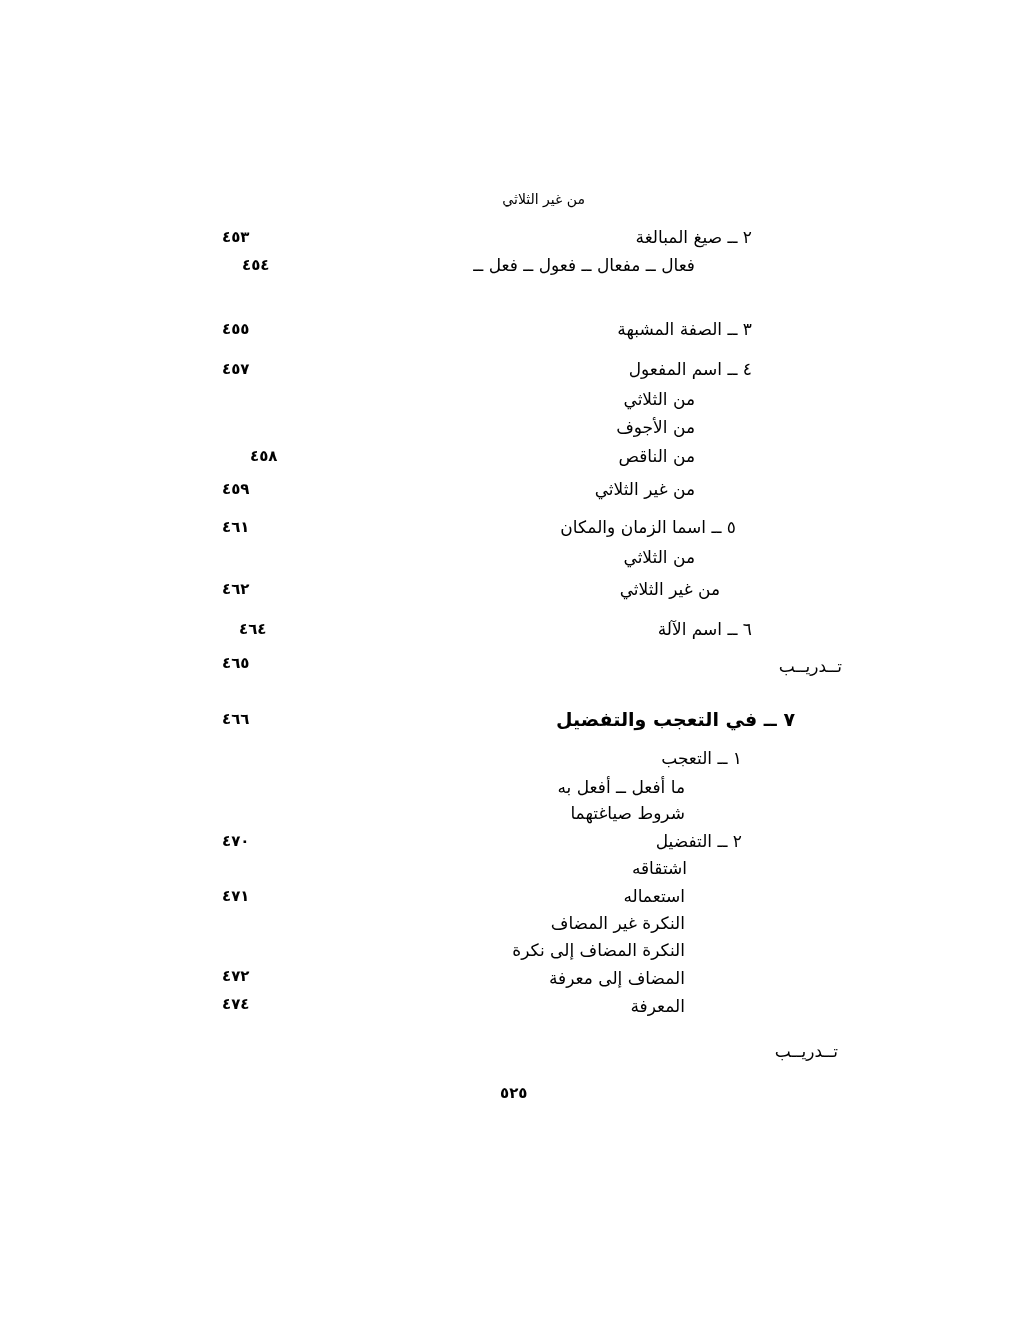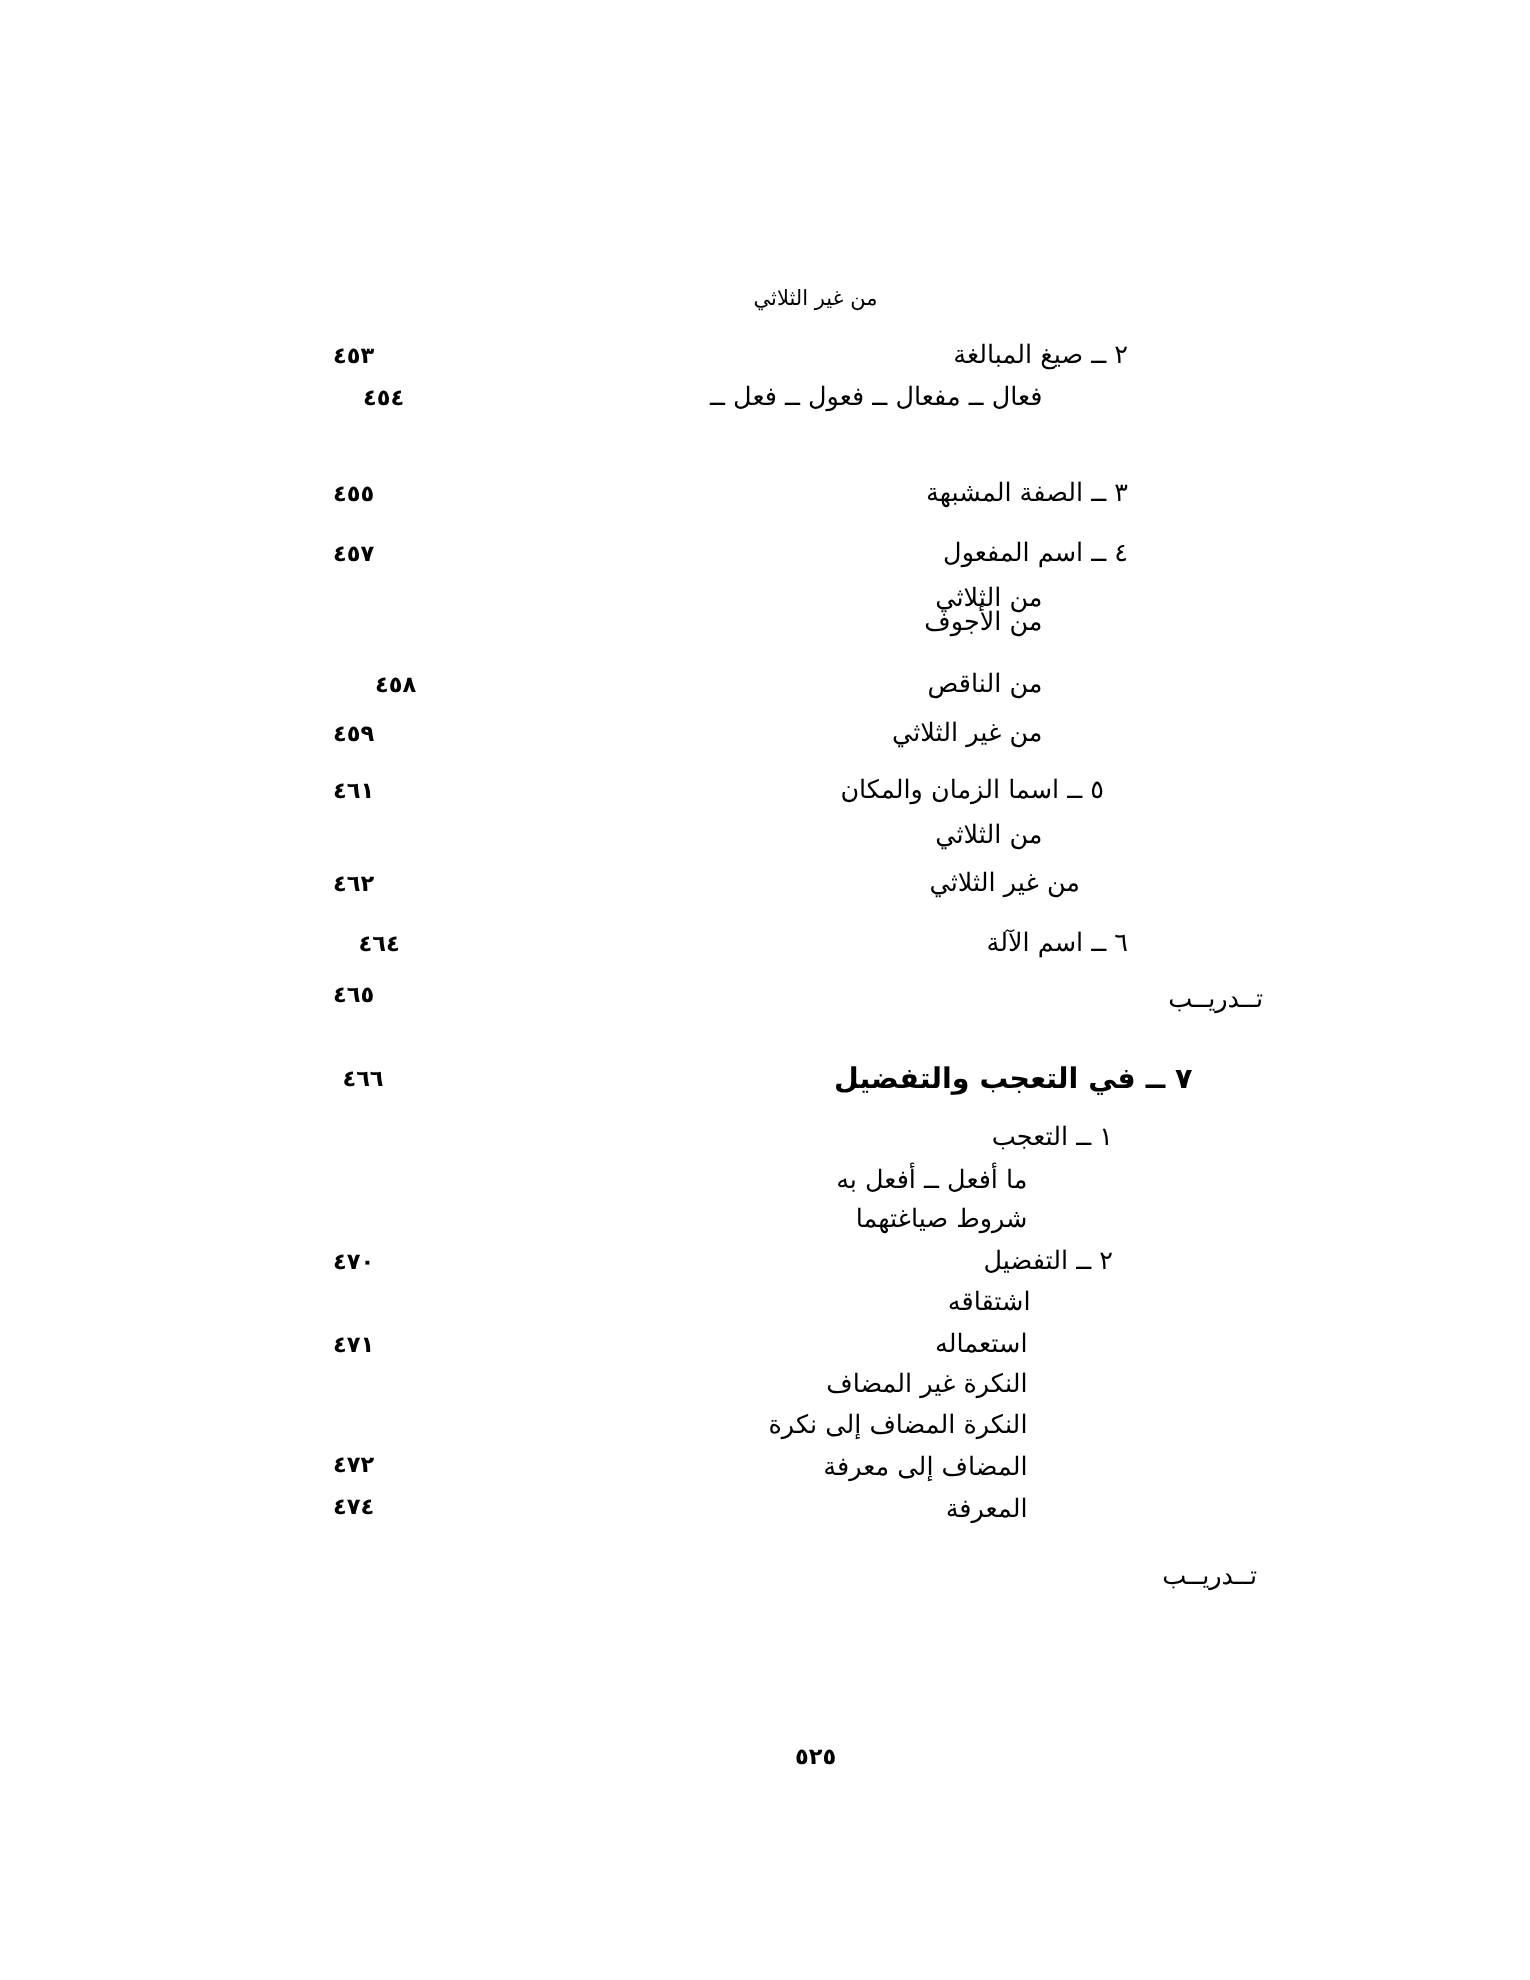--- a/index.html
+++ b/index.html
@@ -3,21 +3,21 @@
 <meta charset="utf-8">
 <style>
   html, body { margin: 0; padding: 0; background: #ffffff; }
   body { width: 1020px; height: 1320px; position: relative; overflow: hidden;
          font-family: "DejaVu Sans", sans-serif; color: #000; }
   .page { position: absolute; left: 0; top: 0; width: 1020px; height: 1020px; }
   .line { position: absolute; direction: rtl; white-space: nowrap; font-size: 17px; line-height: 22px; }
   .num { position: absolute; left: 222px; font-weight: bold; font-size: 15px; line-height: 22px; direction: rtl; text-align: left; width: 40px; }
   .bold { font-weight: bold; font-size: 19px; }
   .header { font-size: 14px; }
-  .footer { position: absolute; left: 500px; top: 1162px; font-weight: bold; font-size: 15px; direction: rtl; margin-left: 30px; }
+  .footer { position: absolute; left: 500px; top: 1084px; font-weight: bold; font-size: 15px; direction: rtl; }
 </style>
 </head>
 <body>
 
 <div class="page">
 
   <div class="line header" style="right:435px; top:188px;">من غير الثلاثي</div>
 
   <div class="line" style="right:268px; top:226px;">٢ ــ صيغ المبالغة</div>
   <div class="num" style="top:226px;">٤٥٣</div>
@@ -26,21 +26,21 @@
   <div class="num" style="top:254px;margin-left:20px;">٤٥٤</div>
 
 
   <div class="line" style="right:268px; top:318px;">٣ ــ الصفة المشبهة</div>
   <div class="num" style="top:318px;">٤٥٥</div>
 
   <div class="line" style="right:268px; top:358px;">٤ ــ اسم المفعول</div>
   <div class="num" style="top:358px;">٤٥٧</div>
 
   <div class="line" style="right:325px; top:388px;">من الثلاثي</div>
-  <div class="line" style="right:325px; top:404px;">من الأجوف</div>
+  <div class="line" style="right:325px; top:416px;">من الأجوف</div>
 
   <div class="line" style="right:325px; top:445px;">من الناقص</div>
   <div class="num" style="top:445px;margin-left:28px;">٤٥٨</div>
 
   <div class="line" style="right:325px; top:478px;">من غير الثلاثي</div>
   <div class="num" style="top:478px;">٤٥٩</div>
 
   <div class="line" style="right:284px; top:516px;">٥ ــ اسما الزمان والمكان</div>
   <div class="num" style="top:516px;">٤٦١</div>
 
@@ -49,21 +49,21 @@
   <div class="line" style="right:300px; top:578px;">من غير الثلاثي</div>
   <div class="num" style="top:578px;">٤٦٢</div>
 
   <div class="line" style="right:268px; top:618px;">٦ ــ اسم الآلة</div>
   <div class="num" style="top:618px;margin-left:17px;">٤٦٤</div>
 
   <div class="line" style="right:178px; top:655px;">تــدريــب</div>
   <div class="num" style="top:652px;">٤٦٥</div>
 
   <div class="line bold" style="right:225px; top:708px;">٧ ــ في التعجب والتفضيل</div>
-  <div class="num" style="top:708px;text-align:center;">٤٦٦</div>
+  <div class="num" style="top:708px;">٤٦٦</div>
 
   <div class="line" style="right:278px; top:747px;">١ ــ التعجب</div>
   <div class="line" style="right:335px; top:776px;">ما أفعل ــ أفعل به</div>
   <div class="line" style="right:335px; top:802px;">شروط صياغتهما</div>
 
   <div class="line" style="right:278px; top:830px;">٢ ــ التفضيل</div>
   <div class="num" style="top:830px;">٤٧٠</div>
 
   <div class="line" style="right:333px; top:857px;">اشتقاقه</div>
 

